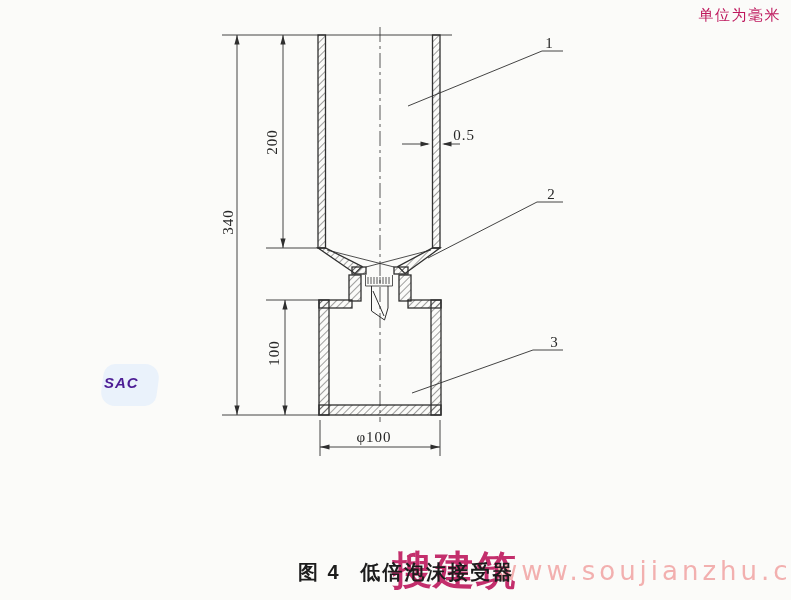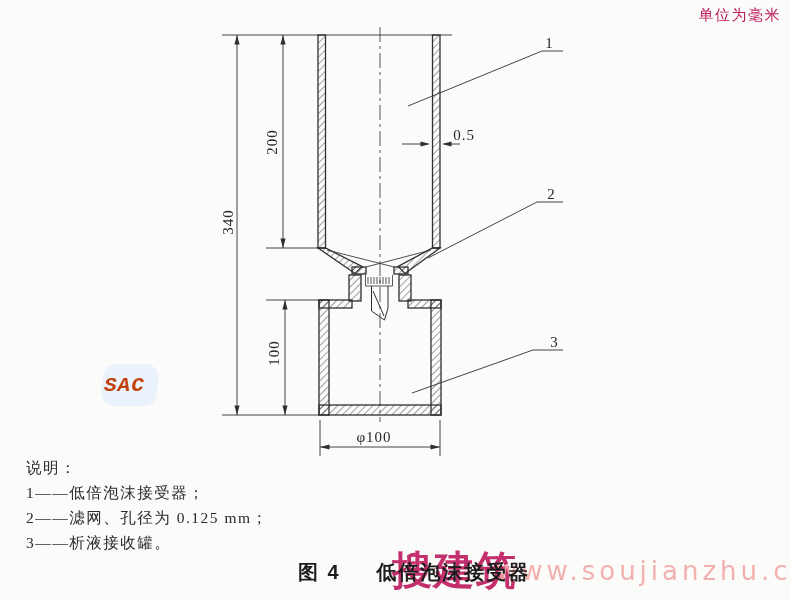--- a/index.html
+++ b/index.html
@@ -12,29 +12,29 @@
   .callout-num{font-family:"Liberation Serif","DejaVu Serif",serif;font-size:15px;fill:#272727;}
   .unit-note{
     position:absolute;top:6px;right:10px;font-size:15px;letter-spacing:1.5px;color:#be185d;z-index:4;
   }
   .sac-logo{position:absolute;left:96px;top:362px;width:64px;height:46px;z-index:0;}
   .sac-blob{
     position:absolute;left:6px;top:2px;width:56px;height:42px;background:#eaf2fb;
     border-radius:10px 16px 10px 16px;transform:skewX(-8deg);
   }
   .sac-text{
-    position:absolute;left:8px;top:12px;font-family:Liberation Mono, monospace;
-    font-style:italic;font-weight:700;font-size:21px;color:#c2410c;letter-spacing:1px;
+    position:absolute;left:8px;top:12px;font-family:Liberation Sans, sans-serif;
+    font-style:italic;font-weight:700;font-size:15px;color:#4c1d95;letter-spacing:1px;
   }
   .legend{position:absolute;left:26px;top:455px;z-index:4;font-size:15.5px;letter-spacing:1.5px;line-height:25px;color:#2a2a2a;}
   .caption{
     position:absolute;left:298px;top:559px;z-index:3;font-family:"Liberation Sans",sans-serif;
     font-size:20px;font-weight:700;letter-spacing:2px;color:#1c1c1c;white-space:nowrap;
   }
-  .caption .cap-label{margin-right:28px;}
+  .caption .cap-label{margin-right:12px;}
   .watermark-cn{
     position:absolute;left:392px;top:543px;z-index:2;font-family:"Liberation Sans",sans-serif;
     font-size:40px;font-weight:700;color:#be185d;letter-spacing:2px;opacity:.9;white-space:nowrap;
   }
   .watermark-url{
     position:absolute;left:496px;top:556px;z-index:2;font-family:"DejaVu Sans",sans-serif;
     font-size:26px;font-weight:500;color:#f2a8a8;letter-spacing:4px;opacity:.9;white-space:nowrap;
   }
 </style>
 </head>
@@ -145,26 +145,20 @@
       <polyline points="408,106 542,51 563,51"></polyline>
       <polyline points="428,258 537,202 563,202"></polyline>
       <polyline points="412,393 533,350 563,350"></polyline>
     </g>
 
     <text class="callout-num" x="549" y="48" text-anchor="middle">1</text>
     <text class="callout-num" x="551" y="199" text-anchor="middle">2</text>
     <text class="callout-num" x="554" y="347" text-anchor="middle">3</text>
   </svg>
 
-  <div class="legend">
-    <div>说明：</div>
-    <div>1——低倍泡沫接受器；</div>
-    <div>2——滤网、孔径为 0.125 mm；</div>
-    <div>3——析液接收罐。</div>
-  </div>
 
   <div class="watermark-cn">搜建筑</div>
   <div class="watermark-url">www.soujianzhu.cn</div>
 
   <div class="caption">
     <span class="cap-label">图 4</span>
     <span>低倍泡沫接受器</span>
   </div>
 
 </div>

